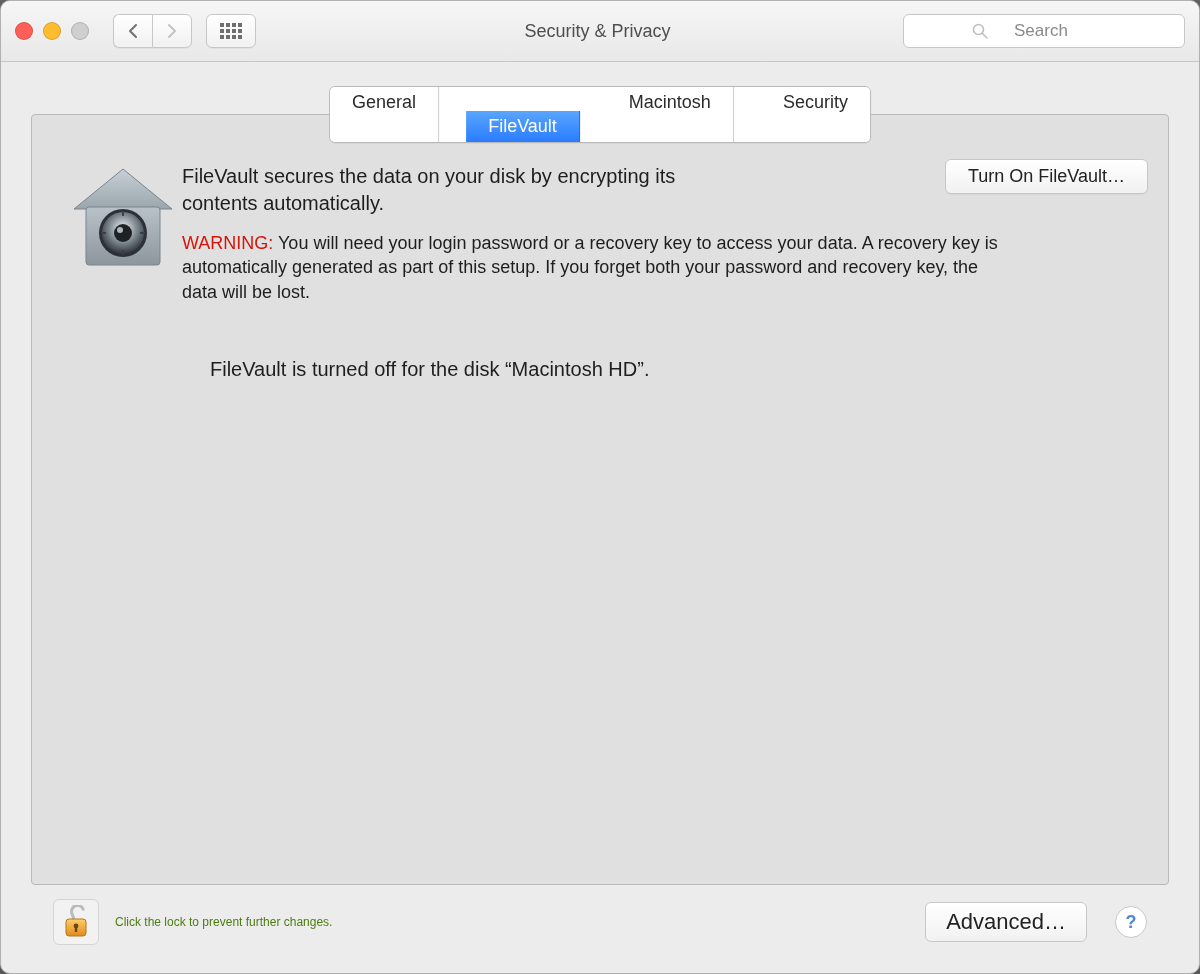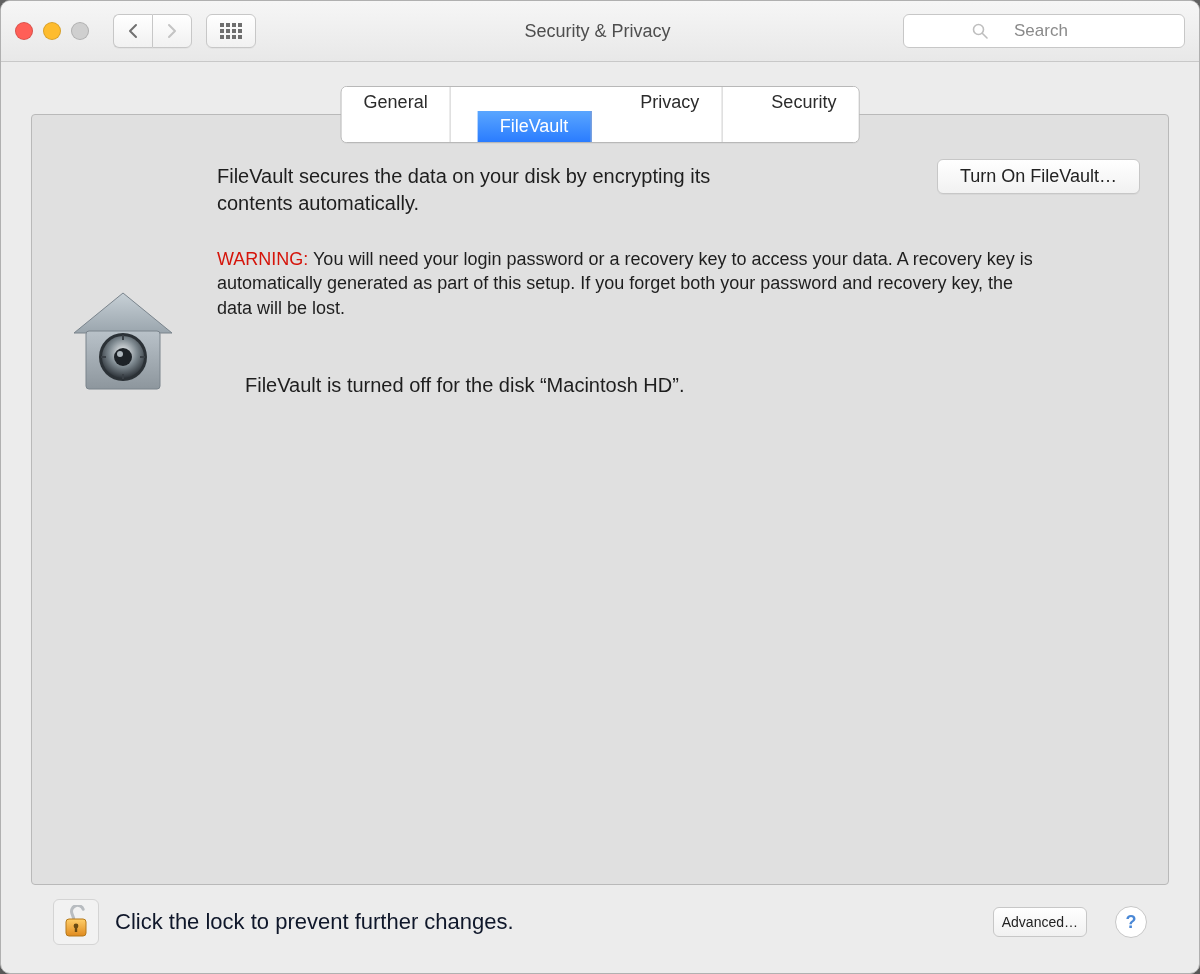--- a/index.html
+++ b/index.html
@@ -116,48 +116,48 @@
   
   .panel{
     margin-top:0;
     border:1px solid var(--panel-border);
     background:var(--panel-bg);
     border-radius:4px;
     flex:1;
     padding:48px 36px 26px 36px;
     position:relative;
   }
-  .fv-row{display:flex;gap:39px;align-items:flex-end;}
+  .fv-row{display:flex;gap:4px;align-items:flex-start;}
   .fv-icon{width:110px;flex:0 0 110px;display:flex;justify-content:center;}
   .fv-text{flex:1;min-width:0;}
   .fv-headline{font-size:20px;color:#1e1e1e;max-width:520px;line-height:1.35;}
-  .fv-warning{margin-top:30px;font-size:18px;line-height:1.35;color:#1e1e1e;max-width:820px;}
+  .fv-warning{margin-top:14px;font-size:18px;line-height:1.35;color:#1e1e1e;max-width:820px;}
   .fv-warning .warn{color:var(--warning);}
   .fv-status{margin-top:54px;font-size:20px;color:#1e1e1e;margin-left:28px;}
   .turn-on{
-    position:absolute;top:44px;right:28px;
+    position:absolute;top:44px;right:20px;
     padding:6px 22px;font-size:18px;
     background:var(--button-bg);
     border:1px solid var(--button-border);
     border-radius:6px;color:#222;
     box-shadow:0 1px 0 rgba(0,0,0,.04);
   }
 
   
   .footer{
     height:74px;
     display:flex;align-items:center;
     padding:0 22px;
     gap:16px;
   }
   .lock-box{width:44px;height:44px;border:1px solid #d4d4d4;border-radius:6px;background:#f2f2f2;display:flex;align-items:center;justify-content:center;}
-  .footer-text{font-size:22px;color:#0f172a;}
+  .footer-text{font-size:12px;color:#4d7c0f;}
   .footer-spacer{flex:1;}
   .adv-btn{
-    padding:6px 8px;font-size:14px;
+    padding:6px 20px;font-size:22px;
     background:var(--button-bg);
     border:1px solid var(--button-border);
     border-radius:6px;color:#222;
   }
   .help{
     width:30px;height:30px;border-radius:50%;
     border:1px solid var(--button-border);
     background:#fff;color:#4a88d6;
     display:flex;align-items:center;justify-content:center;
     font-size:18px;font-weight:600;margin-left:12px;
@@ -219,21 +219,21 @@
       </div>
     </div>
   </div>
 
   <div class="body">
 
     <div class="tab-wrap">
       <div class="tabs">
         <div class="tab">General</div>
         <div class="tab selected">FileVault</div>
-        <div class="tab">Privacy</div>
+        <div class="tab">Macintosh</div>
         <div class="tab">Security</div>
       </div>
     </div>
 
     <div class="panel">
 
       <button class="turn-on">Turn On FileVault…</button>
 
       <div class="fv-row">
         <div class="fv-icon">

